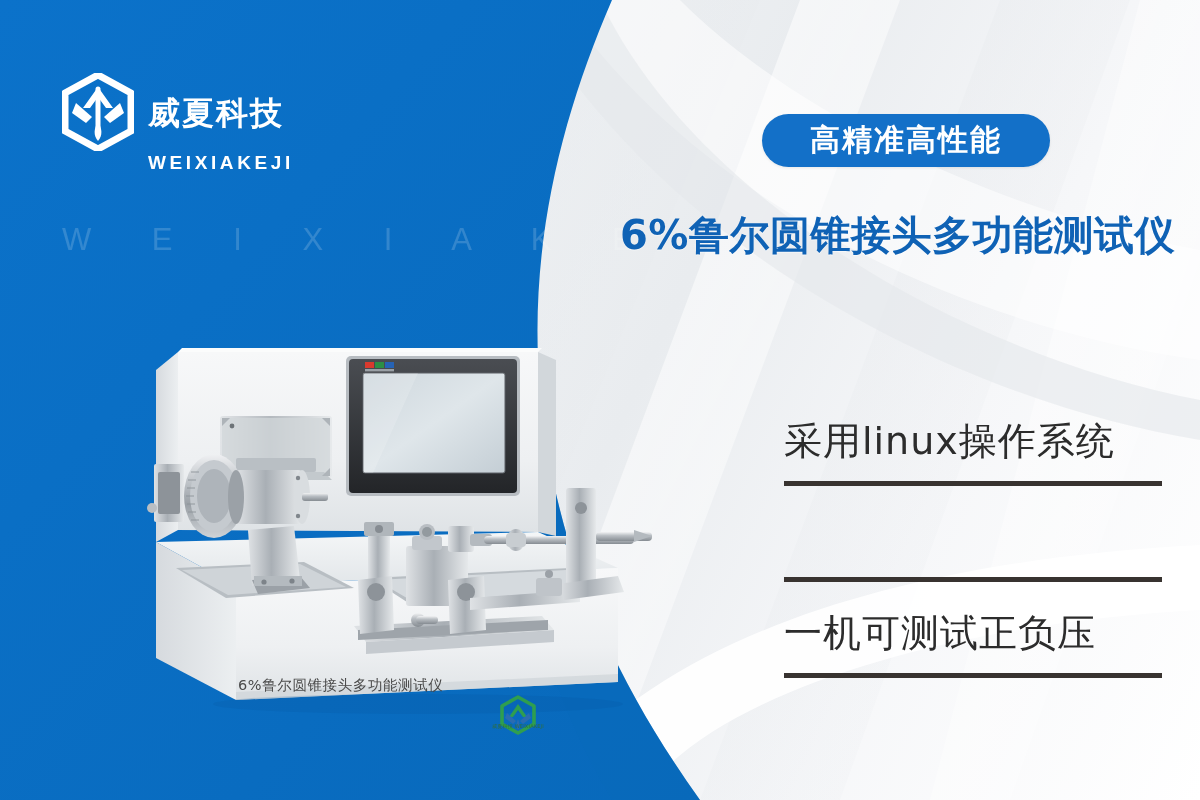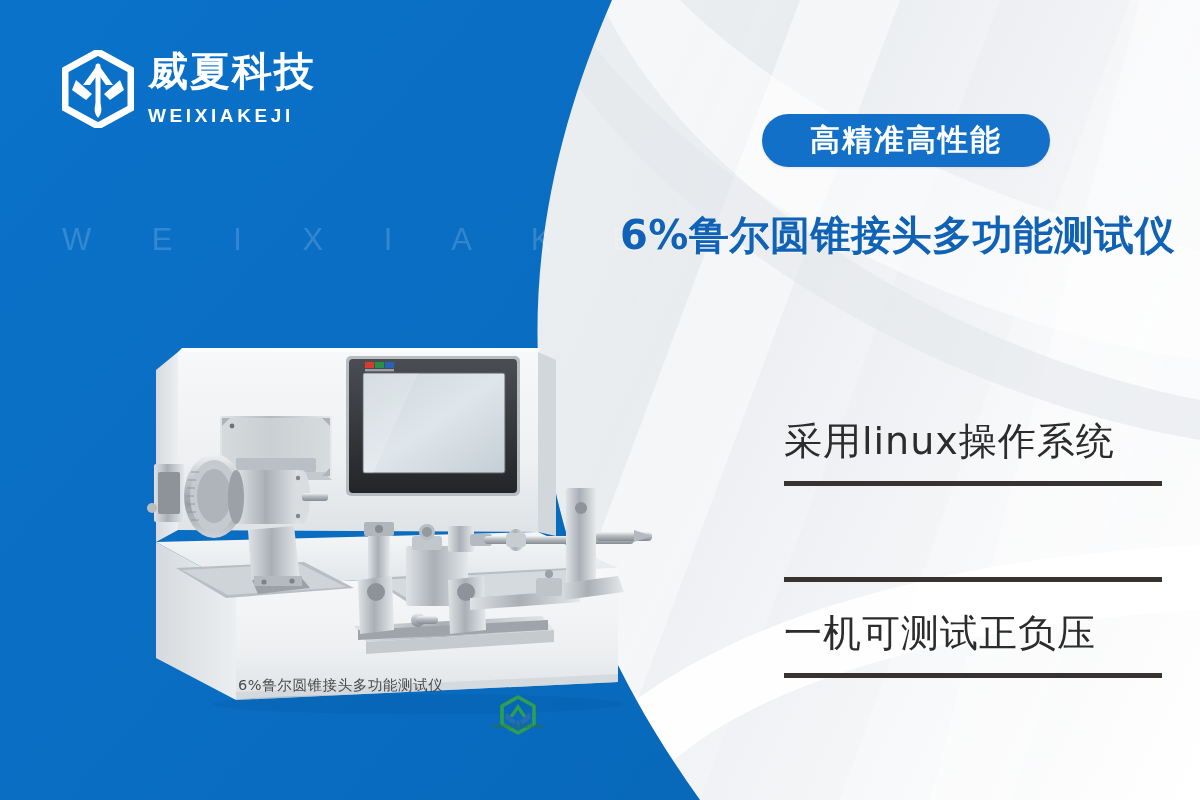--- a/index.html
+++ b/index.html
@@ -36,27 +36,28 @@
   }
 
   
   .logo-block {
     position:absolute; left:62px; top:50px;
     display:flex; align-items:center; gap:14px;
   }
   .logo-mark { width:72px; height:78px; flex:0 0 auto; }
   .logo-text { display:flex; flex-direction:column; }
   .logo-cn {
-    font-size:40px; font-weight:700; color:#ffffff;
+    font-size:32px; font-weight:700; color:#ffffff;
     letter-spacing:2px; line-height:1.05;
     font-family:"DejaVu Sans","Liberation Sans",sans-serif;
+    margin-top:47px;
   }
   .logo-en {
     font-size:19px; font-weight:700; color:#ffffff;
-    letter-spacing:3.6px; line-height:1.25; margin-top:12px;
+    letter-spacing:3.6px; line-height:1.25; margin-top:20px;
   }
 
   
   .pill {
     position:absolute;
     left:762px; top:114px;
     width:288px; height:53px;
     background:#1370C8;
     border-radius:30px;
     display:flex; align-items:center; justify-content:center;

